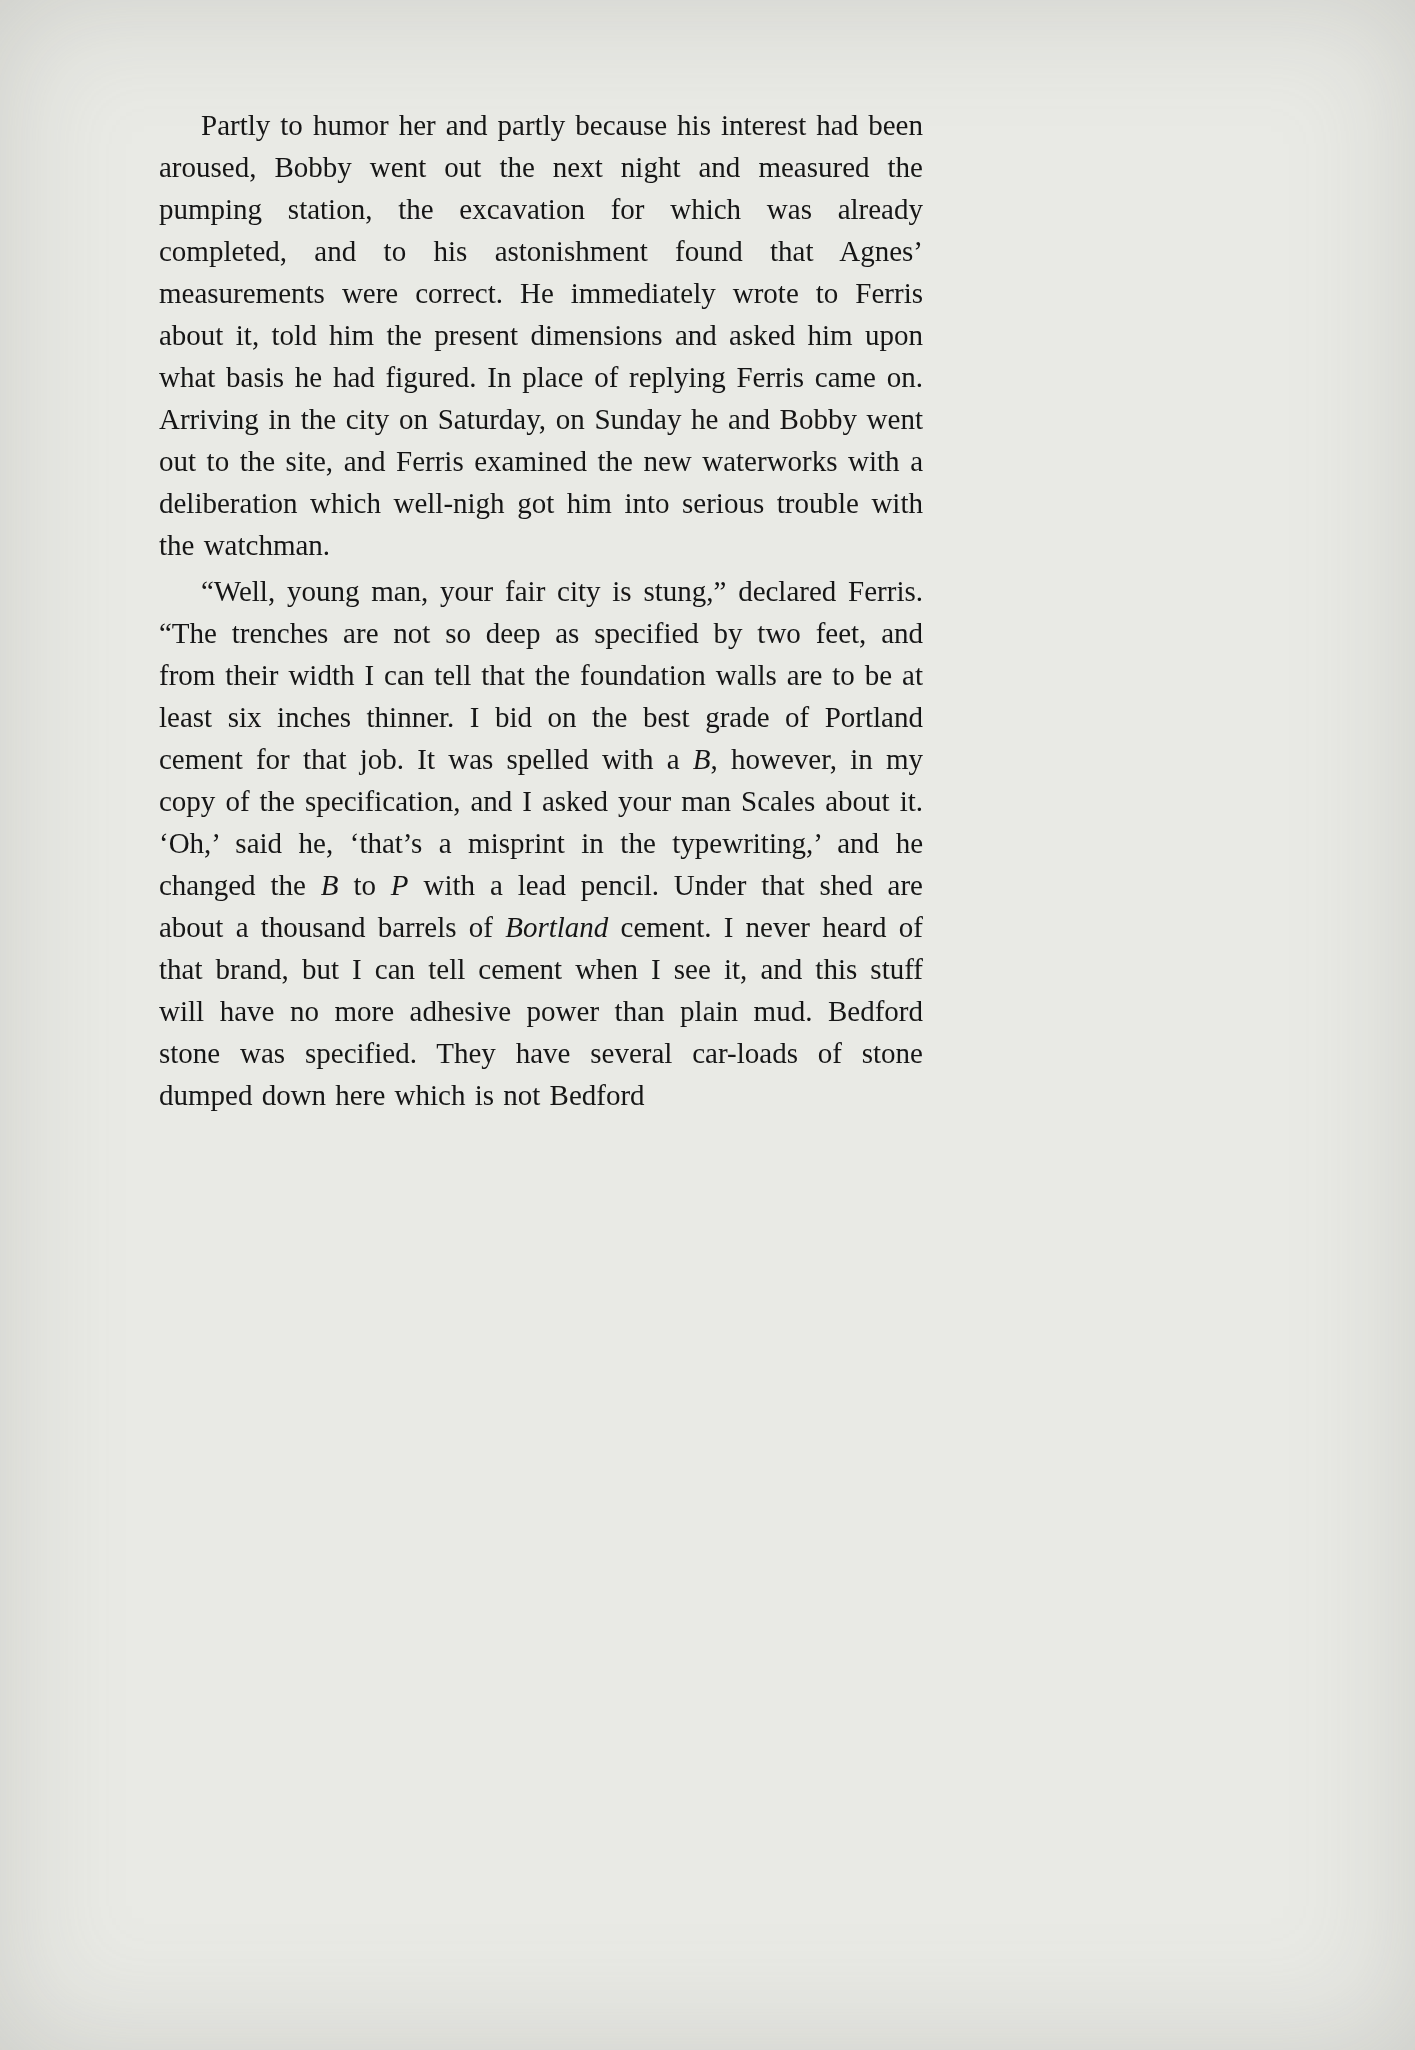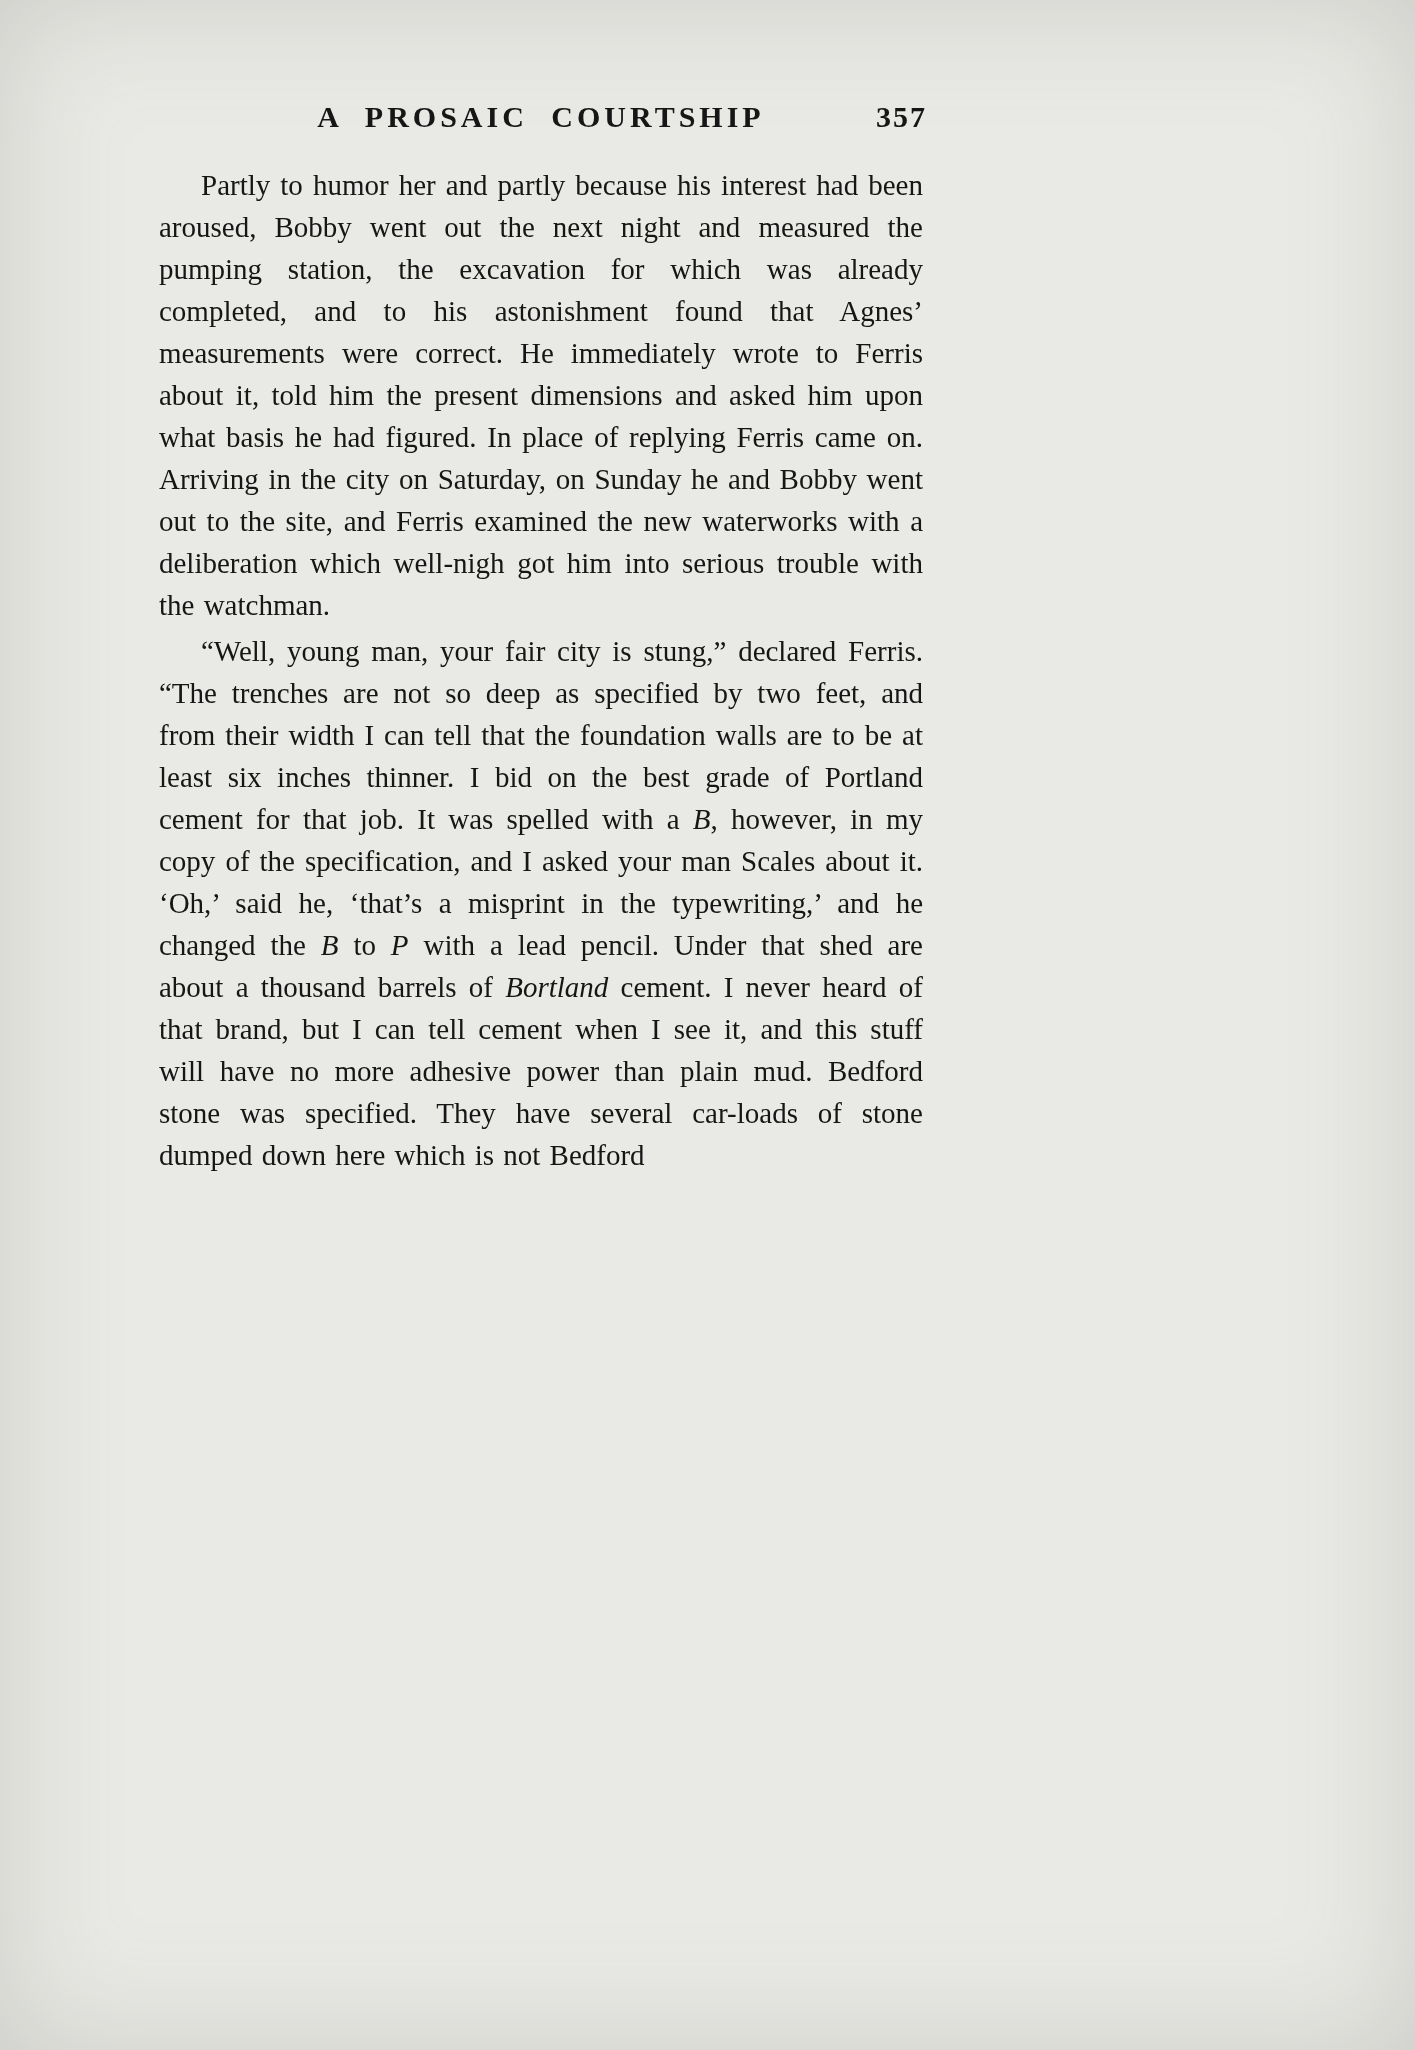--- a/index.html
+++ b/index.html
@@ -59,22 +59,18 @@
   }
   .text-block p i {
     font-style: italic;
   }
 </style>
 </head>
 <body>
 
 <div class="page">
   <div class="content">
-    <div class="header">
-      <span class="title">A PROSAIC COURTSHIP</span>
-      <span class="page-number">357</span>
-    </div>
     <div class="text-block">
         <p><span>Partly to humor her and partly because his interest had been aroused, Bobby went out the next night and measured the pumping station, the excavation for which was already completed, and to his astonishment found that Agnes’ measurements were correct. He immediately wrote to Ferris about it, told him the present dimensions and asked him upon what basis he had figured. In place of replying Ferris came on. Arriving in the city on Saturday, on Sunday he and Bobby went out to the site, and Ferris examined the new waterworks with a deliberation which well-nigh got him into serious trouble with the watchman.</span></p>
         <p><span>“Well, young man, your fair city is stung,” declared Ferris. “The trenches are not so deep as specified by two feet, and from their width I can tell that the foundation walls are to be at least six inches thinner. I bid on the best grade of Portland cement for that job. It was spelled with a </span><i>B</i><span>, however, in my copy of the specification, and I asked your man Scales about it. ‘Oh,’ said he, ‘that’s a misprint in the typewriting,’ and he changed the </span><i>B</i><span> to </span><i>P</i><span> with a lead pencil. Under that shed are about a thousand barrels of </span><i>Bortland</i><span> cement. I never heard of that brand, but I can tell cement when I see it, and this stuff will have no more adhesive power than plain mud. Bedford stone was specified. They have several car-loads of stone dumped down here which is not Bedford</span></p>
       </div>
   </div>
 </div>
 
 </body></html>

